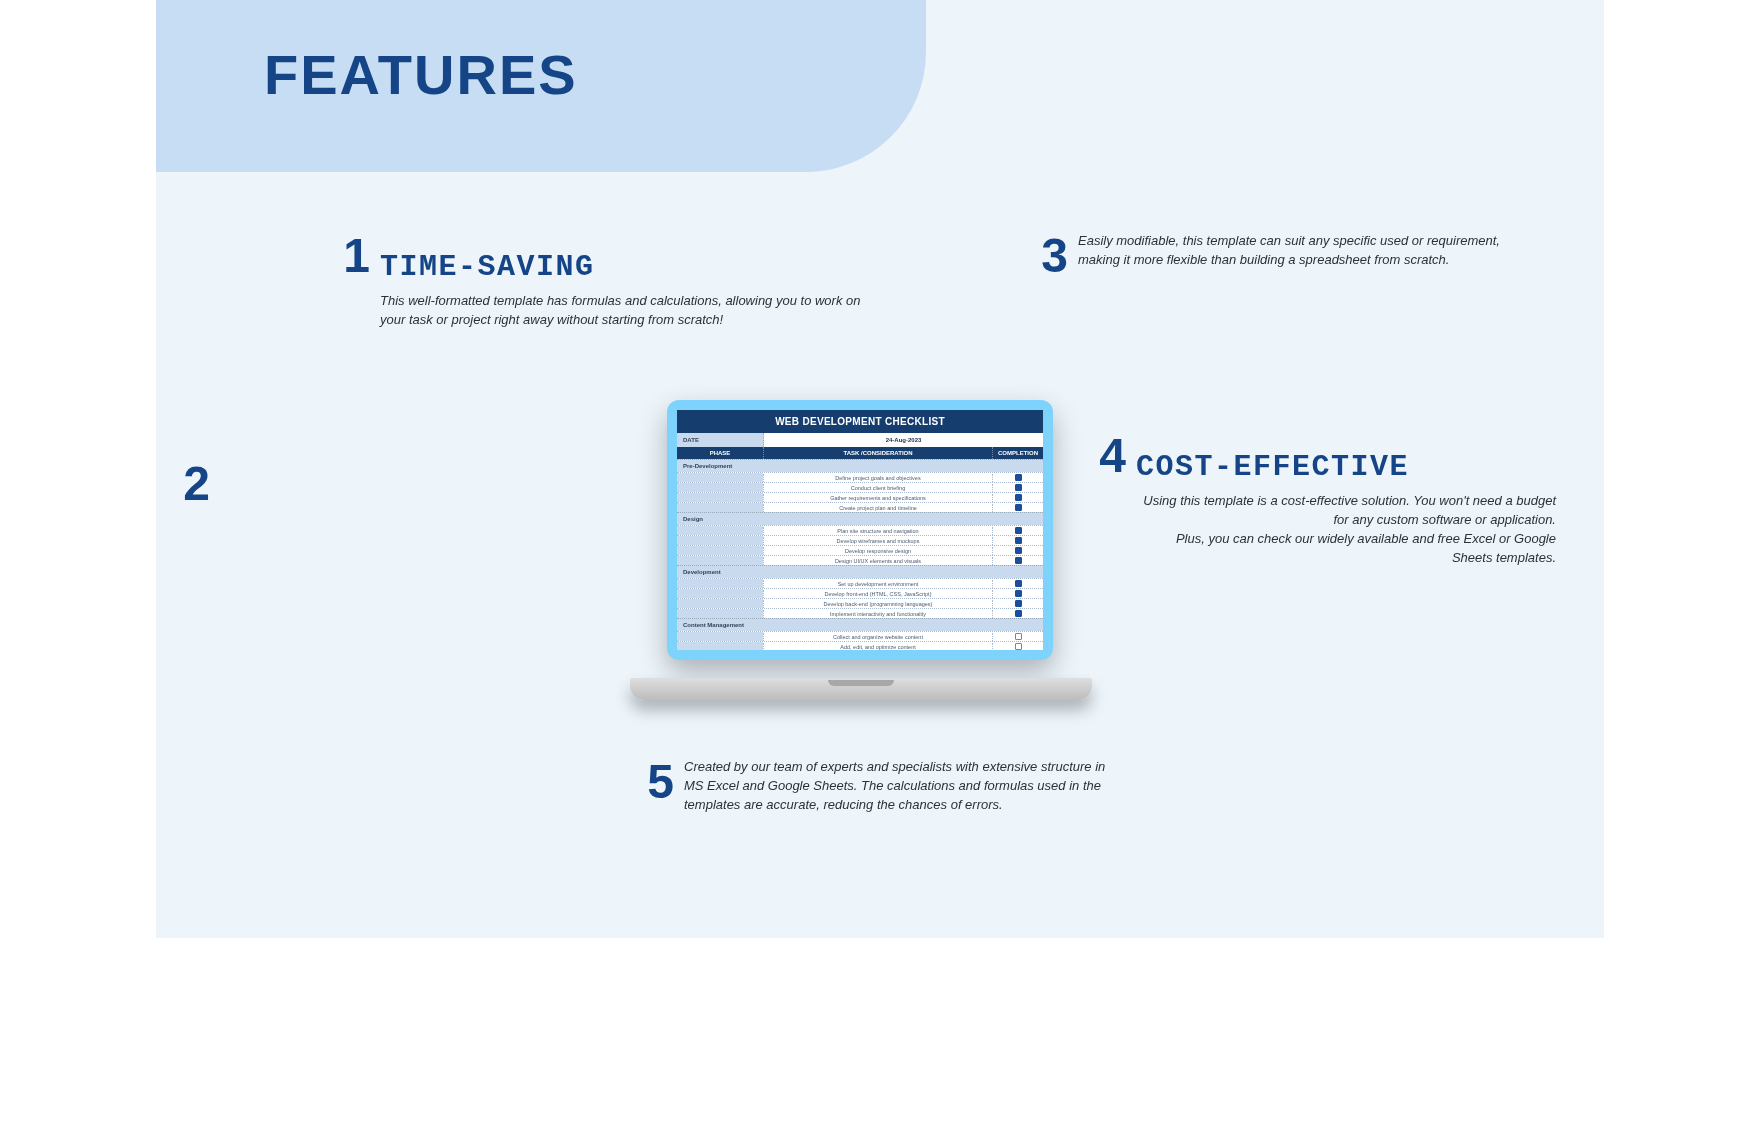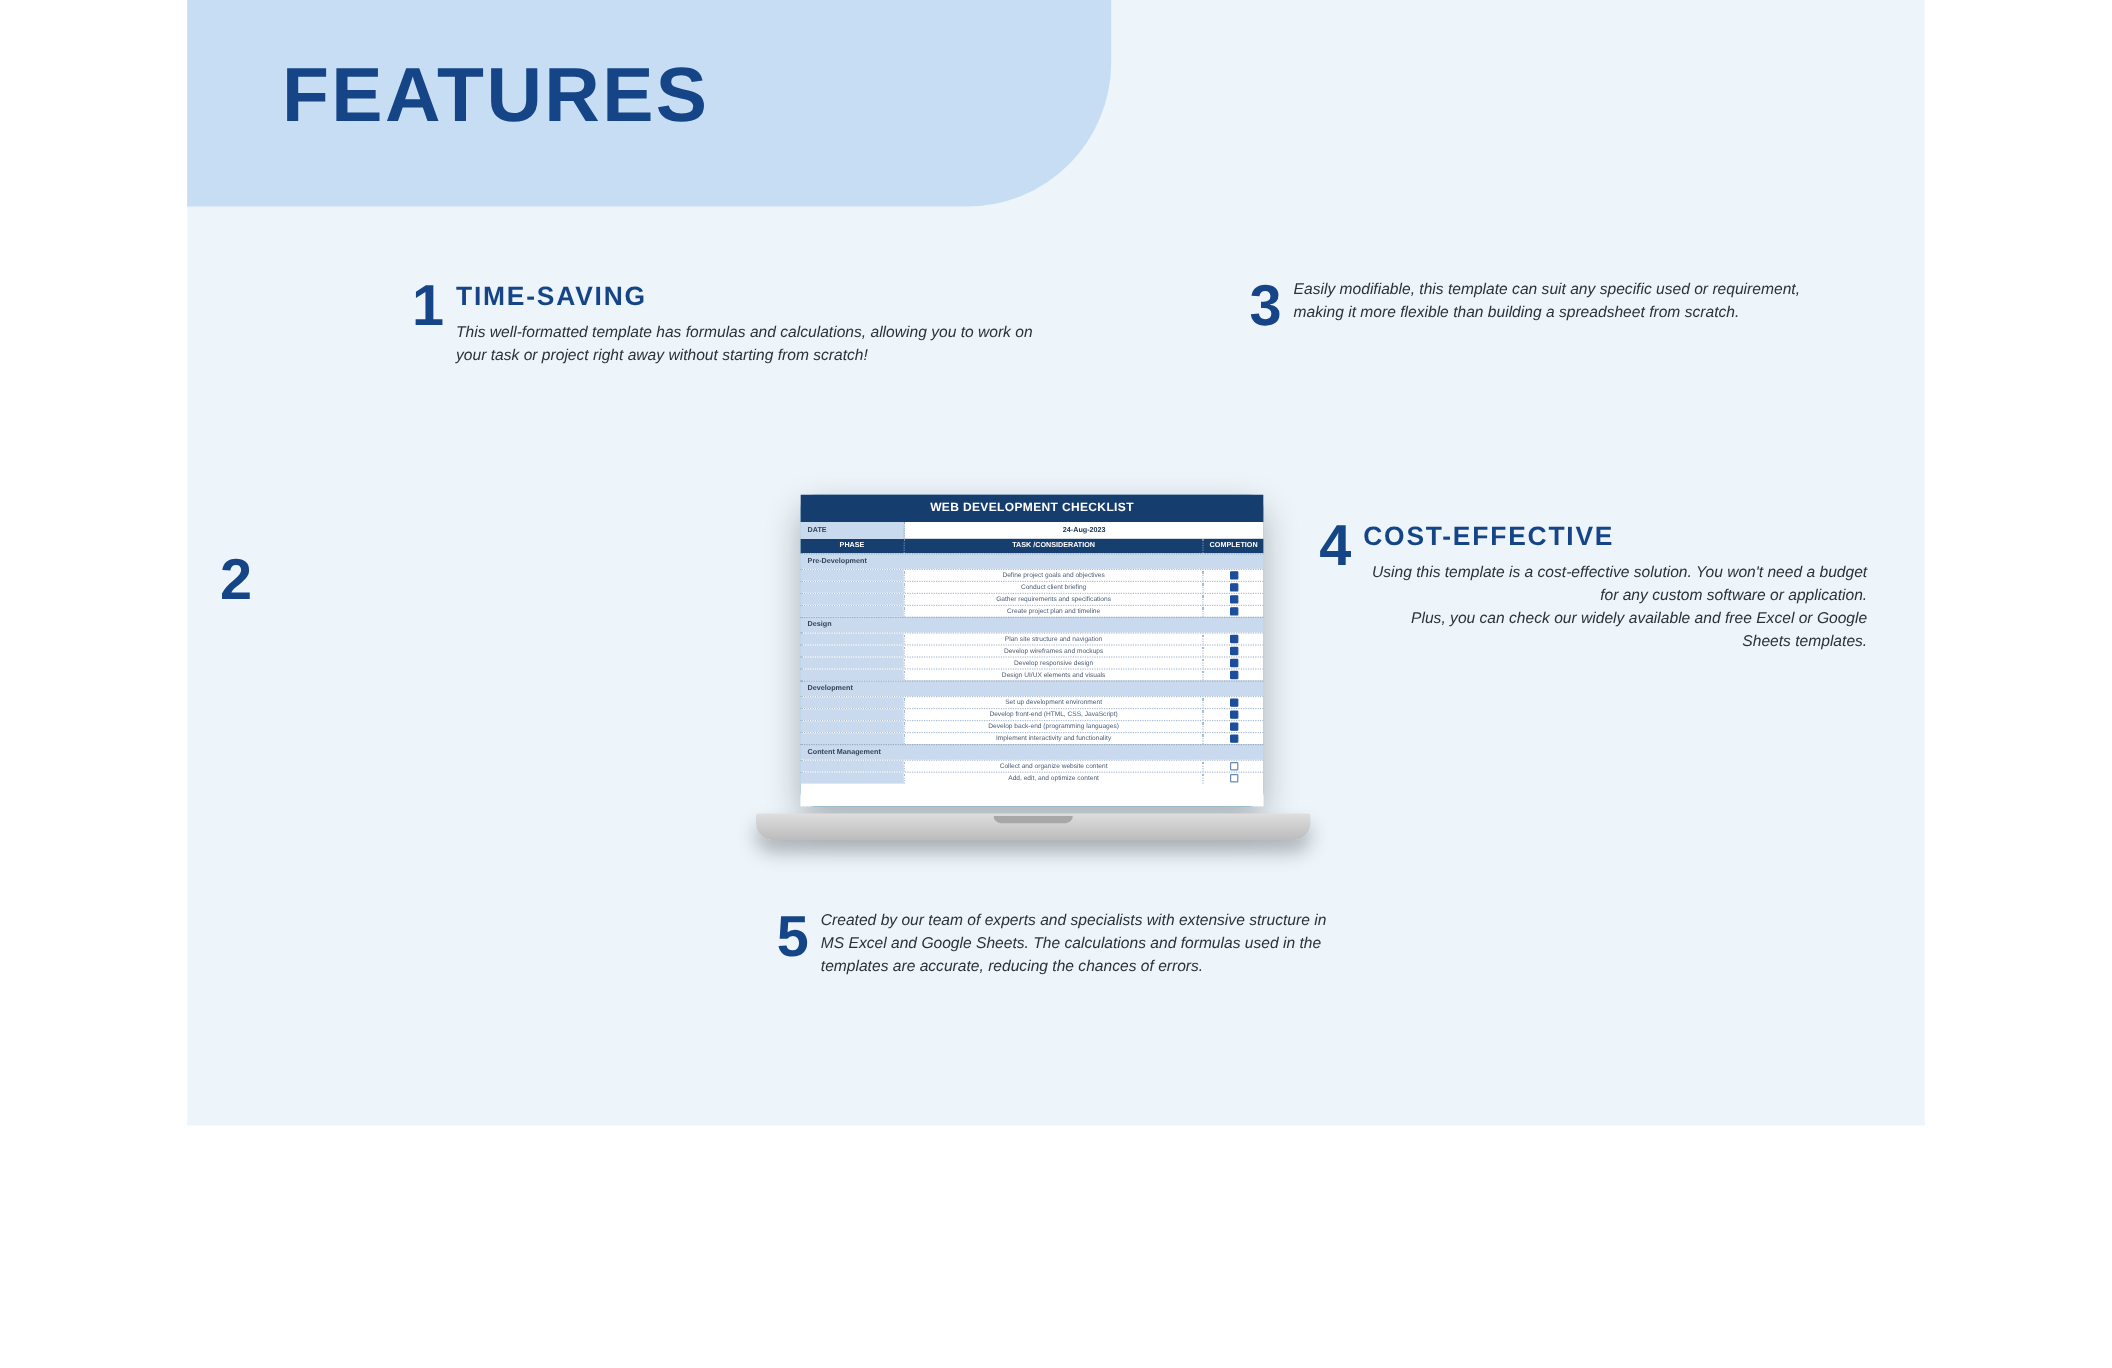--- a/index.html
+++ b/index.html
@@ -33,24 +33,24 @@
     position: absolute;
     top: 0;
     left: 0;
     width: 770px;
     height: 172px;
     background: var(--blue-header-light);
     border-bottom-right-radius: 120px;
   }
   .ribbon h1 {
     margin: 0;
-    padding: 42px 0 0 79px;
+    padding: 42px 0 0 108px;
     font-family: "Arial Black", "Segoe UI Black", sans-serif;
     font-weight: 900;
-    font-size: 64px;
+    font-size: 56px;
     letter-spacing: 2px;
     color: var(--blue-900);
     text-transform: uppercase;
   }
 
   
   .feature {
     position: absolute;
     display: flex;
     align-items: flex-start;
@@ -60,27 +60,27 @@
     font-family: "Arial Black", "Segoe UI Black", sans-serif;
     font-weight: 900;
     font-size: 48px;
     line-height: 1;
     color: var(--blue-900);
     min-width: 40px;
     text-align: right;
   }
   .feature .content { }
   .feature .title {
-    font-family: Liberation Sans, sans-serif;
+    font-family: Liberation Mono, monospace;
     font-weight: 900;
-    font-size: 22px;
+    font-size: 30px;
     letter-spacing: 1.5px;
     color: var(--blue-900);
     text-transform: uppercase;
-    margin: 4px 0 10px 0;
+    margin: 20px 0 10px 0;
     line-height: 1;
   }
   .feature .desc {
     font-size: 13px;
     line-height: 1.45;
     color: var(--text-body);
     max-width: 450px;
     font-style: italic;
   }
 
@@ -104,26 +104,26 @@
   .laptop {
     position: absolute;
     left: 474px;
     top: 400px;
     width: 462px;
     height: 300px;
   }
   .laptop .screen-frame {
     position: absolute;
     left: 37px;
-    top: 12px;
+    top: 0;
     width: 386px;
     height: 260px;
-    background: #0369a1;
+    background: #7dd3fc;
     border-radius: 12px;
-    padding: 0;
+    padding: 10px;
     box-sizing: border-box;
     box-shadow: 0 12px 28px rgba(0, 0, 0, .28);
   }
   .laptop .deckbar {
     position: absolute;
     left: 0;
     bottom: 0;
     width: 462px;
     height: 22px;
     background: linear-gradient(#dedede, #bcbcbc);

